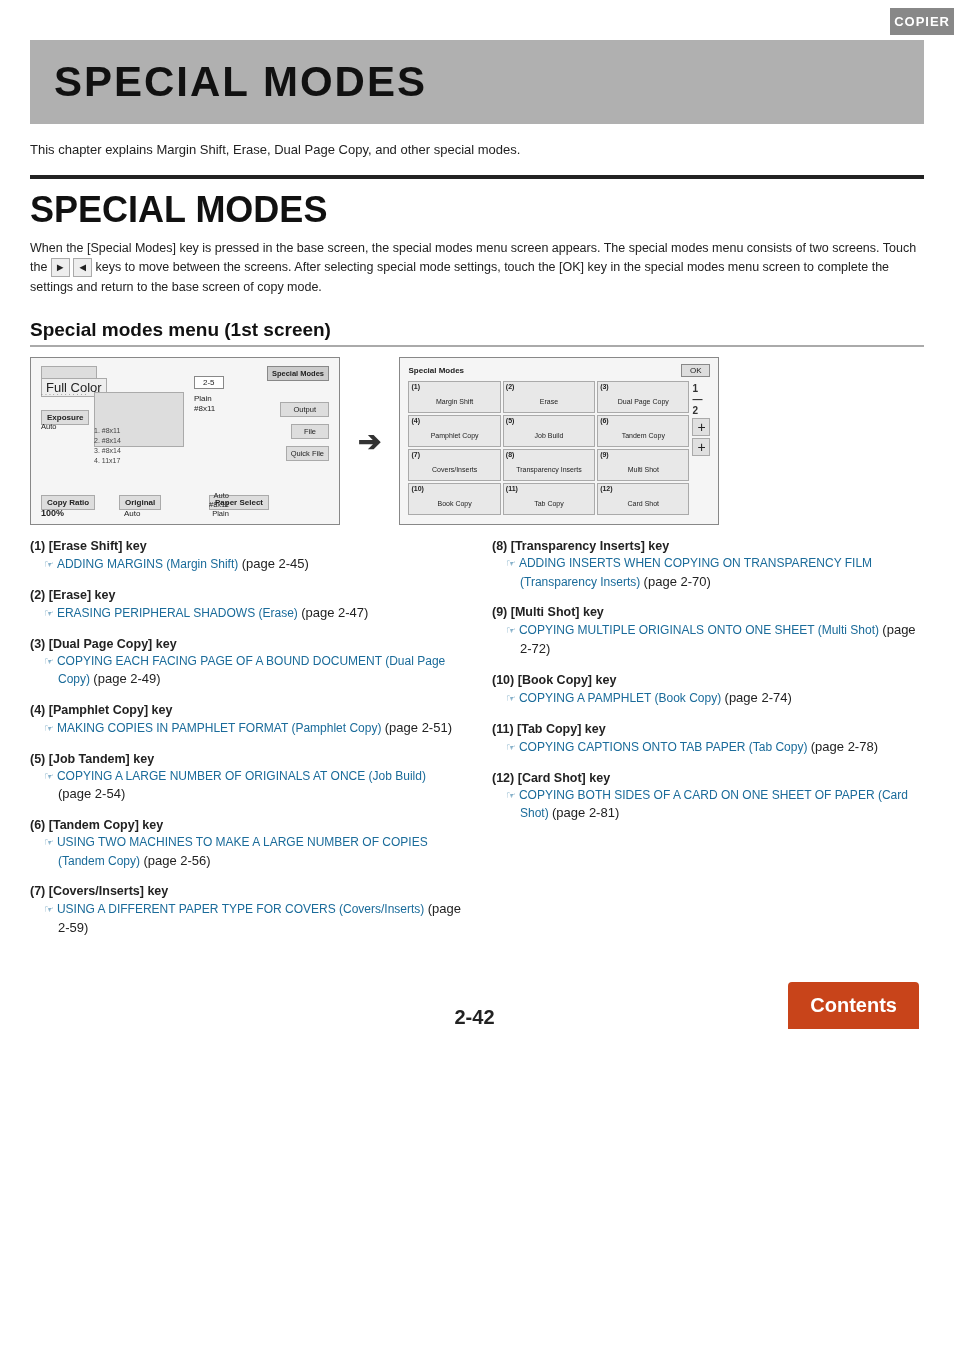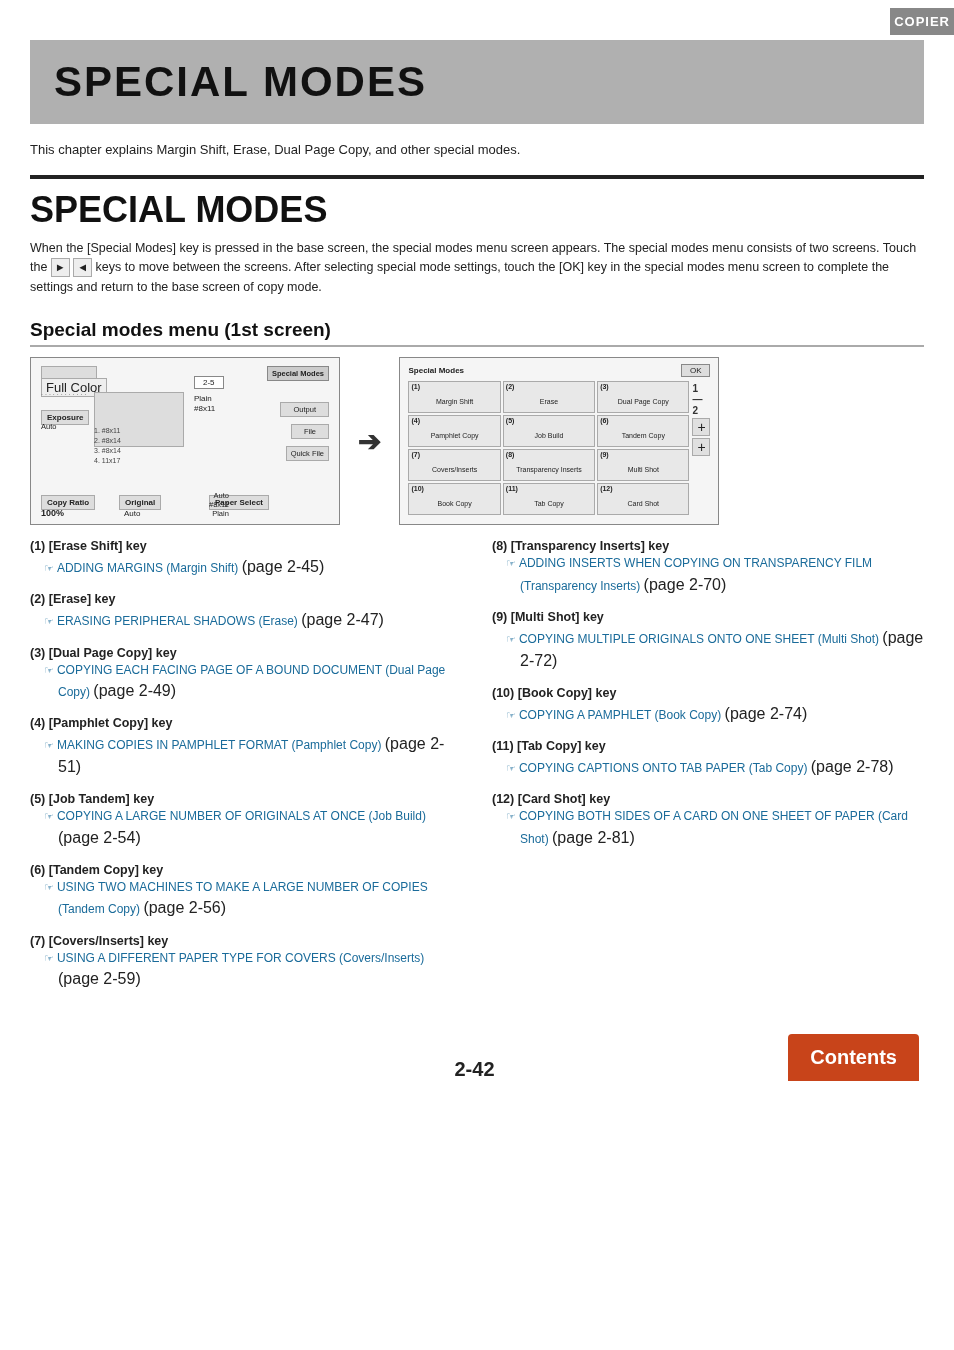--- a/index.html
+++ b/index.html
@@ -262,21 +262,21 @@
       margin-left: 14px;
       text-indent: -14px;
       padding-left: 14px;
     }
     .item-link::before {
       content: '☞ ';
       font-size: 11px;
     }
     .item-page {
       color: #222;
-      font-size: 16px;
+      font-size: 13px;
     }
     .footer-row {
       display: flex;
       justify-content: center;
       align-items: flex-end;
       margin: 30px 35px 0 30px;
       padding-bottom: 10px;
     }
     .page-num {
       font-size: 20px;

